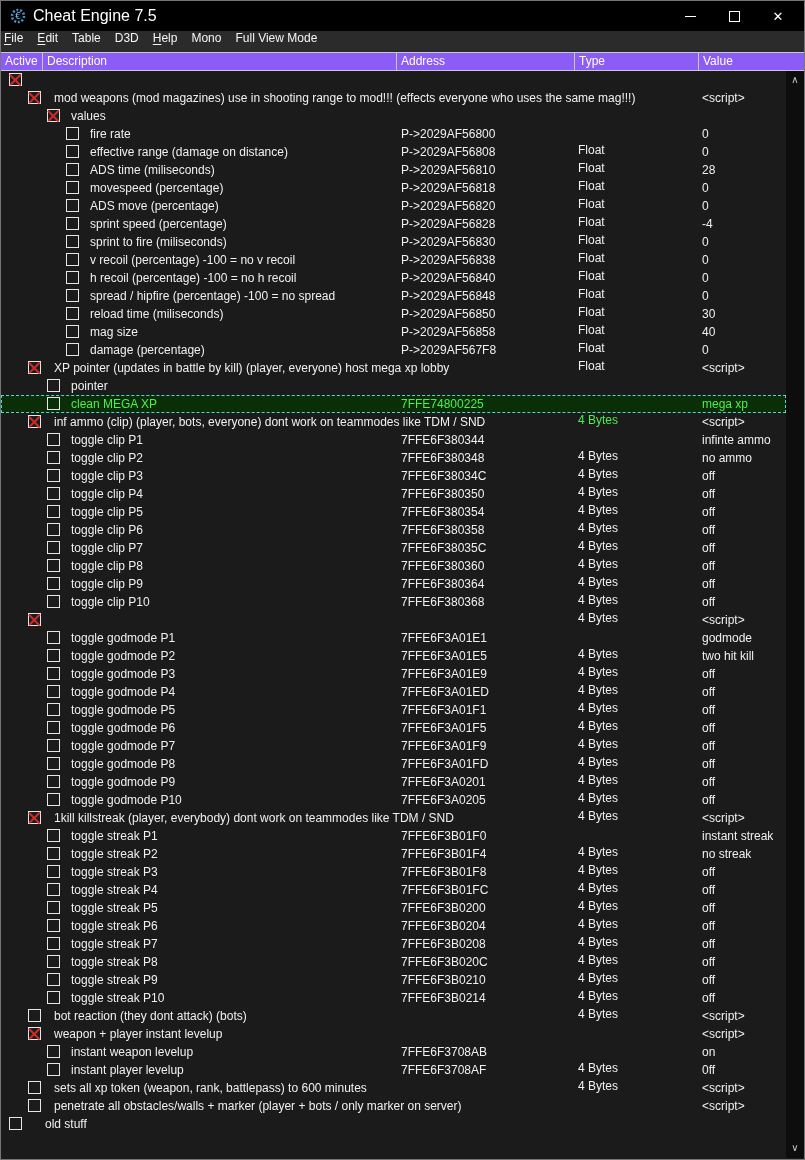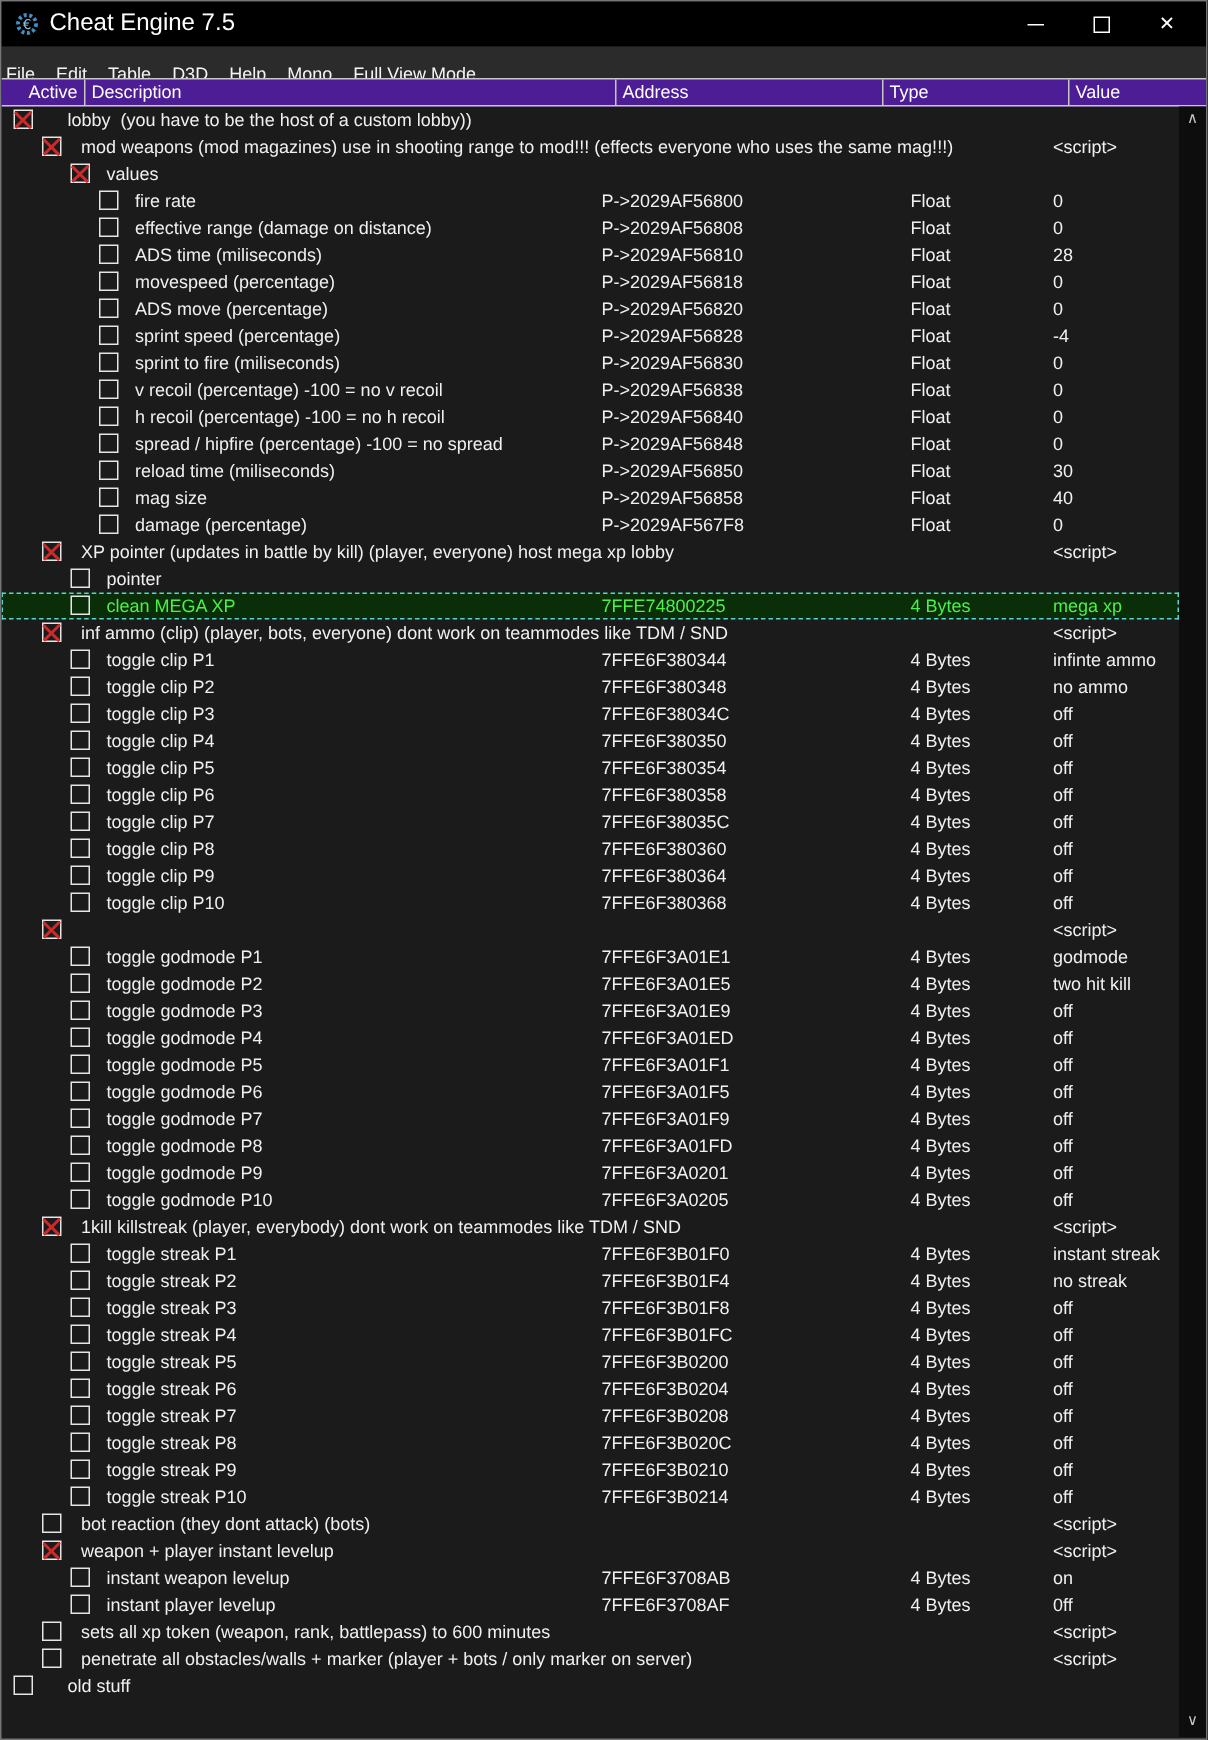--- a/index.html
+++ b/index.html
@@ -14,40 +14,40 @@
               display:flex; align-items:center; }
   .app-icon { margin-left:9px; width:16px; height:16px; display:inline-flex; }
   .title { margin-left:7px; color:#fff; font-size:16px; }
   .win-controls { margin-left:auto; margin-right:4px; display:flex; }
   .win-btn { width:44px; height:30px; display:flex; align-items:center; justify-content:center;
              color:#fff; font-size:13px; cursor:default; }
   .glyph-min { display:block; width:11px; height:1px; background:#fff; }
   .glyph-max { display:block; width:9px; height:9px; border:1px solid #fff; }
   
   .menubar { position:absolute; top:30px; left:0; right:0; height:35px; background:#2b2b2b;
-             display:flex; align-items:center; color:#f5f5f5; font-size:12px; }
+             display:flex; align-items:flex-start; color:#f5f5f5; font-size:12px; }
   .menu-item { padding:0 7px; white-space:pre; }
   .menu-item:first-child { padding-left:3px; }
   .menu-item u { text-underline-offset:2px; }
   
-  .thead { position:absolute; top:51px; left:0; right:0; height:19px; background:#4c1d95;
+  .thead { position:absolute; top:51px; left:0; right:0; height:19px; background:#8b5cf6;
            border-top:1px solid #c8c8c8; border-bottom:1px solid #c8c8c8; box-sizing:border-box;
-           display:flex;padding-left:14px; }
+           display:flex; }
   .th { border-right:1px solid #c8c8c8; box-sizing:border-box; padding-left:4px;
         line-height:16px; font-size:12px; color:#fff; overflow:hidden; white-space:nowrap; }
   .th-active { width:42px; }
   .th-desc   { width:354px; }
   .th-addr   { width:178px; }
   .th-type   { width:124px; }
   .th-value  { flex:1; border-right:none; }
   
   .rows { position:absolute; top:70px; left:0; right:18px; bottom:1px; overflow:hidden; }
   .row { position:relative; height:18px; color:#f0f0f0; font-size:12px; }
   .cell { position:absolute; top:0; line-height:18px; white-space:pre; }
-  .addr { left:400px; } .type { left:606px; } .val { left:701px; }
+  .addr { left:400px; } .type { left:577px;margin-top:16px; } .val { left:701px; }
   .cb { position:absolute; top:2px; width:13px; height:13px; box-sizing:border-box;
         border:1px solid #e6e6e6; background:transparent; }
   .cb.checked::before, .cb.checked::after {
         content:""; position:absolute; left:-2px; top:4.6px; width:14.5px; height:1.6px;
         background:var(--check_red); }
   .cb.checked::before { transform:rotate(45deg); }
   .cb.checked::after  { transform:rotate(-45deg); }
   .lv0 .cb{left:8px}  .lv0 .desc{left:44px}
   .lv1 .cb{left:27px} .lv1 .desc{left:53px}
   .lv2 .cb{left:46px} .lv2 .desc{left:70px}
@@ -99,21 +99,20 @@
     <span class="th th-active">Active</span>
     <span class="th th-desc">Description</span>
     <span class="th th-addr">Address</span>
     <span class="th th-type">Type</span>
     <span class="th th-value">Value</span>
   </div>
 
   <div class="rows">
       <div class="row lv0">
     <span class="cb checked"></span>
-    <span class="cell desc">lobby  (you have to be the host of a custom lobby))</span>
     <span class="cell addr"></span>
     <span class="cell type"></span>
     <span class="cell val"></span>
   </div>
       <div class="row lv1">
     <span class="cb checked"></span>
     <span class="cell desc">mod weapons (mod magazines) use in shooting range to mod!!! (effects everyone who uses the same mag!!!)</span>
     <span class="cell addr"></span>
     <span class="cell type"></span>
     <span class="cell val">&lt;script&gt;</span>

